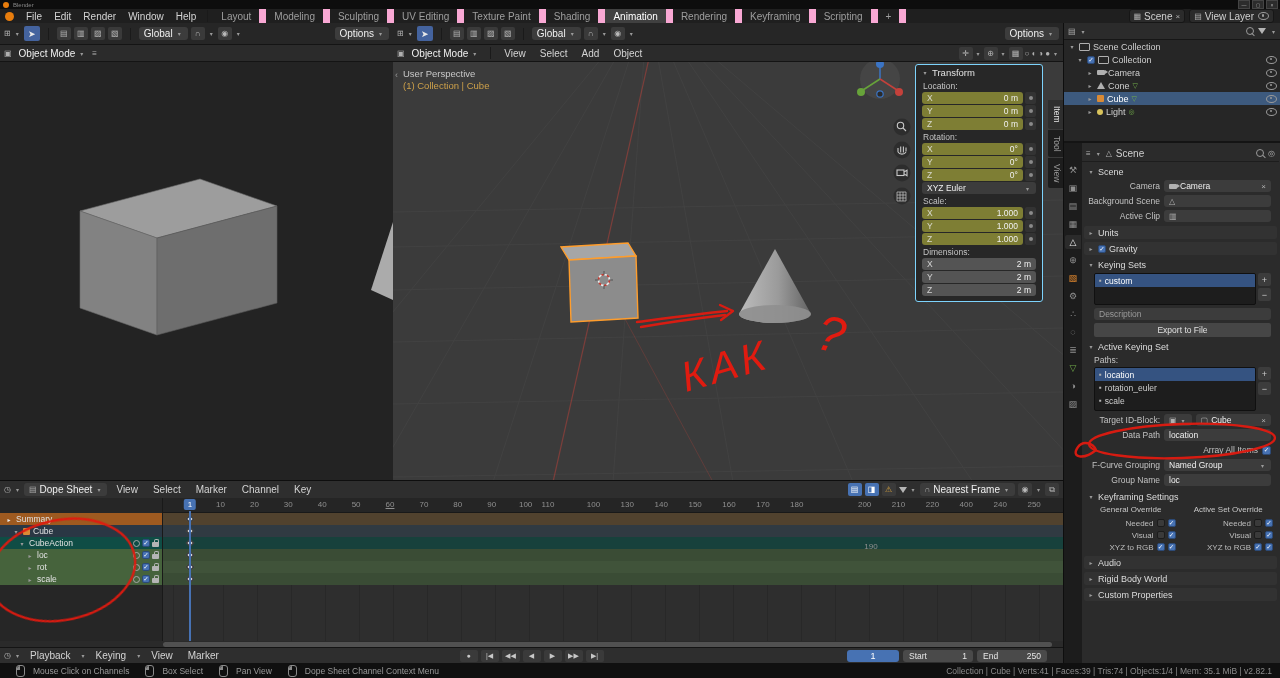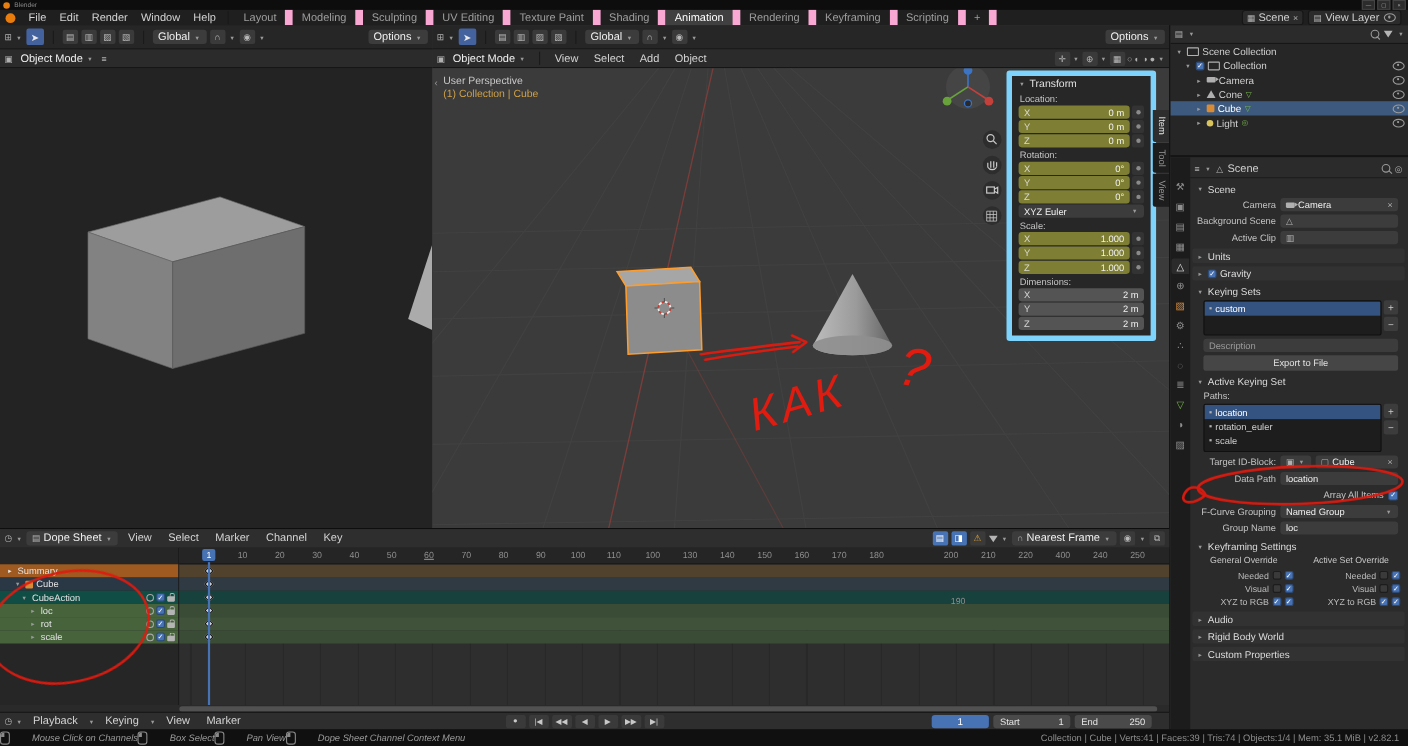--- a/index.html
+++ b/index.html
@@ -29,21 +29,21 @@
   .fld.olive{background:#7e7e34;}
   #left-vp{left:0;top:23px;width:393px;height:457px;border-right:1px solid #0e0e0e;background:#232323;}
   #main-vp{left:393px;top:23px;width:670px;height:457px;background:#3b3b3b;}
   .canvas{position:relative;width:100%;height:420px;overflow:hidden;}
   #left-canvas{background:#232323;}
   #main-canvas{background:#3b3b3b;}
   .ovl-persp{position:absolute;left:10px;top:6px;color:#c8c8c8;font-size:9.5px;}
   .ovl-crumb{position:absolute;left:10px;top:18px;color:#cda04a;font-size:9.5px;}
   .collapse-arrow{position:absolute;left:2px;top:8px;color:#9a9a9a;font-size:9px;}
   
-  .npanel{position:absolute;left:522px;top:2px;width:126px;background:rgba(38,38,38,0.96);border:5px solid #7dd3fc;border-radius:3px;padding-bottom:4px;}
+  .npanel{position:absolute;left:522px;top:2px;width:126px;background:rgba(38,38,38,0.96);border:1px solid #7dd3fc;border-radius:3px;padding-bottom:4px;}
   .np-title{display:flex;align-items:center;height:14px;padding:0 5px;color:#e2e2e2;gap:3px;font-size:9.5px;}
   .sec-label{color:#c4c4c4;margin:2px 7px 1px;font-size:8.5px;}
   .nrow{display:flex;gap:2px;margin:1px 6px;align-items:center;}
   .nrow .fld{flex:1;height:12px;font-size:8.5px;}
   .nrow .ax{color:#e8e8e8;opacity:.85;}
   .nrow .val{margin-left:auto;}
   .deco{width:11px;height:12px;background:#333;border-radius:2px;position:relative;}
   .deco::after{content:"";position:absolute;left:3.5px;top:4px;width:4px;height:4px;background:#8a8a8a;border-radius:50%;}
   .side-tabs{position:absolute;right:0;top:38px;width:15px;display:flex;flex-direction:column;gap:1px;}
   .side-tab{writing-mode:vertical-rl;padding:6px 1px;background:#1d1d1d;color:#9a9a9a;font-size:8.5px;border-radius:0 0 0 2px;text-align:center;}
@@ -125,21 +125,21 @@
   .ds-hscroll .bar{height:5px;border-radius:3px;background:#515151;width:99%;}
   
   #playbar{left:0;top:647px;width:1063px;height:16px;background:#2e2e2e;border-top:1px solid #141414;display:flex;align-items:center;padding:0 4px;box-sizing:border-box;gap:3px;position:absolute;}
   .transport{position:absolute;left:50%;transform:translateX(-50%);display:flex;gap:3px;align-items:center;}
   .tbtn{min-width:14px;height:12px;background:#3a3a3a;border-radius:2px;color:#c8c8c8;font-size:7px;display:flex;align-items:center;justify-content:center;padding:0 2px;}
   .pb-right{margin-left:auto;display:flex;gap:4px;align-items:center;margin-right:12px;}
   .frame-chip{background:#4772b3;border-radius:3px;height:12px;min-width:52px;display:flex;align-items:center;justify-content:center;color:#fff;font-size:9px;}
   .range-fld{background:#4a4a4a;border-radius:3px;height:12px;min-width:58px;display:flex;align-items:center;padding:0 6px;gap:6px;color:#e6e6e6;font-size:8.5px;}
   
   #statusbar{left:0;top:663px;width:1280px;height:15px;background:#101010;display:flex;align-items:center;color:#9a9a9a;font-size:8.5px;}
-  .hint{display:flex;align-items:center;gap:20px;margin-left:0;font-style:italic;}
+  .hint{display:flex;align-items:center;gap:8px;margin-left:16px;}
   .mouse{width:7px;height:10px;border:1px solid #8a8a8a;border-radius:3px;position:relative;display:inline-block;}
   .mouse::before{content:"";position:absolute;left:0;top:0;width:3px;height:4px;background:#8a8a8a;border-radius:3px 0 0 0;}
   .stats{margin-left:auto;margin-right:8px;color:#8c8c8c;}
   
   #anno{position:absolute;left:0;top:0;width:1280px;height:678px;pointer-events:none;z-index:60;}
 </style>
 </head>
 <body>
 
 <div class="app">
@@ -806,21 +806,21 @@
             <span class="ruler-num" style="left: 57.51px;">10</span>
             <span class="ruler-num" style="left: 91.41px;">20</span>
             <span class="ruler-num" style="left: 125.31px;">30</span>
             <span class="ruler-num" style="left: 159.21px;">40</span>
             <span class="ruler-num" style="left: 193.11px;">50</span>
             <span class="ruler-num" style="left: 227.01px; text-decoration: underline;">60</span>
             <span class="ruler-num" style="left: 260.91px;">70</span>
             <span class="ruler-num" style="left: 294.81px;">80</span>
             <span class="ruler-num" style="left: 328.71px;">90</span>
             <span class="ruler-num" style="left: 362.61px;">100</span>
-            <span class="ruler-num" style="left: 395px; text-align: center;">110</span>
+            <span class="ruler-num" style="left: 385px; text-align: center;">110</span>
             <span class="ruler-num" style="left: 430.41px;">100</span>
             <span class="ruler-num" style="left: 464.31px; text-align: center;">130</span>
             <span class="ruler-num" style="left: 498.21px;">140</span>
             <span class="ruler-num" style="left: 532.11px;">150</span>
             <span class="ruler-num" style="left: 566.01px;">160</span>
             <span class="ruler-num" style="left: 599.91px;">170</span>
             <span class="ruler-num" style="left: 633.81px;">180</span>
             <span class="ruler-num" style="left: 708px; margin-top: 42px;">190</span>
             <span class="ruler-num" style="left: 701.61px;">200</span>
             <span class="ruler-num" style="left: 735.51px;">210</span>

